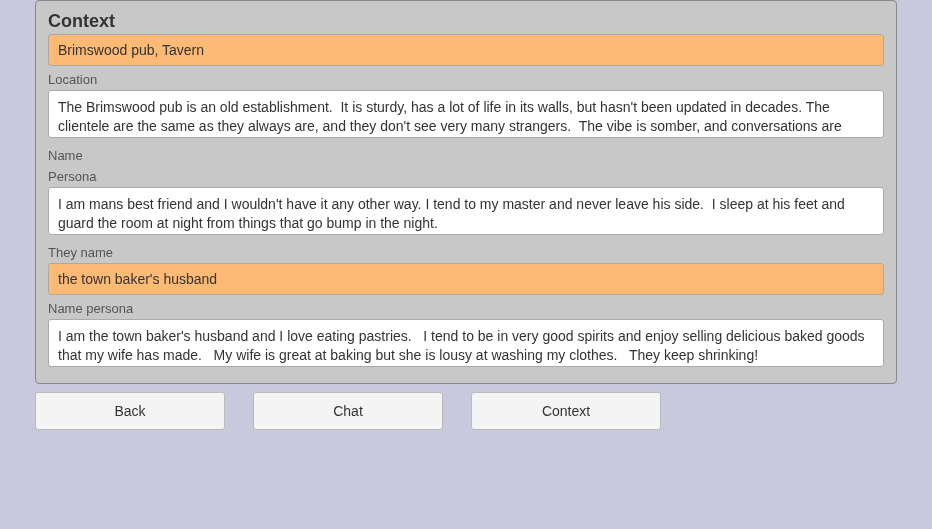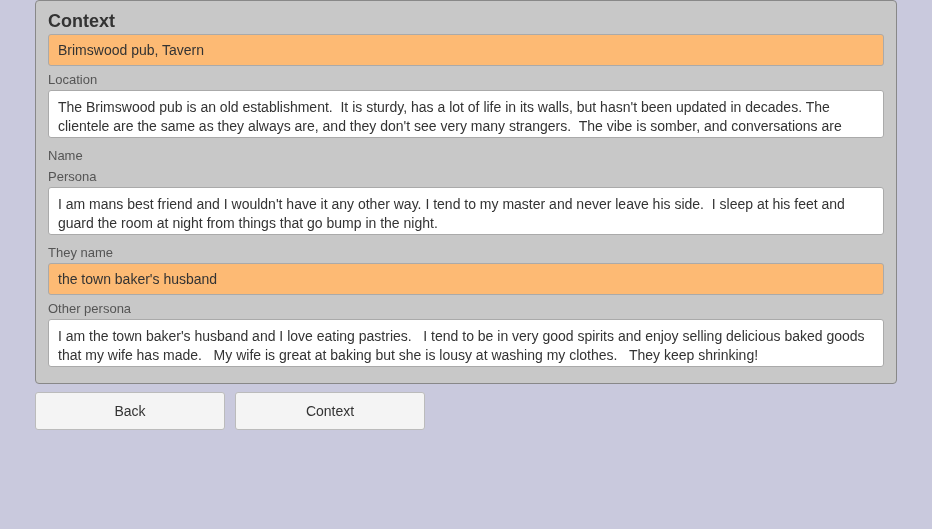--- a/index.html
+++ b/index.html
@@ -53,21 +53,21 @@
       font-size: 14px;
       color: #333;
       font-family: inherit;
       resize: none;
       line-height: 1.35;
       height: 48px;
       overflow: hidden;
     }
     .button-row {
       display: flex;
-      gap: 10px;
+      gap: 28px;
       margin-top: 8px;
     }
     .nav-button {
       flex: 0 0 auto;
       width: 190px;
       background: #f4f4f4;
       border: 1px solid #bbb;
       border-radius: 3px;
       padding: 10px 0;
       font-size: 14px;
@@ -89,20 +89,21 @@
   <textarea class="text-area" style="">The Brimswood pub is an old establishment.  It is sturdy, has a lot of life in its walls, but hasn't been updated in decades. The clientele are the same as they always are, and they don't see very many strangers.  The vibe is somber, and conversations are</textarea>
 
   <div class="field-label">Name</div>
 
   <div class="field-label">Persona</div>
   <textarea class="text-area" style="">I am mans best friend and I wouldn't have it any other way. I tend to my master and never leave his side.  I sleep at his feet and guard the room at night from things that go bump in the night.</textarea>
 
   <div class="field-label">They name</div>
   <input type="text" class="text-input" value="the town baker's husband" style="">
 
-  <div class="field-label">Other persona</div>
+  <div class="field-label">Name persona</div>
   <textarea class="text-area" style="">I am the town baker's husband and I love eating pastries.   I tend to be in very good spirits and enjoy selling delicious baked goods that my wife has made.   My wife is great at baking but she is lousy at washing my clothes.   They keep shrinking!</textarea>
 </div>
 
 <div class="button-row">
   <button class="nav-button">Back</button>
+  <button class="nav-button">Chat</button>
   <button class="nav-button">Context</button>
 </div>
 
 </body></html>

